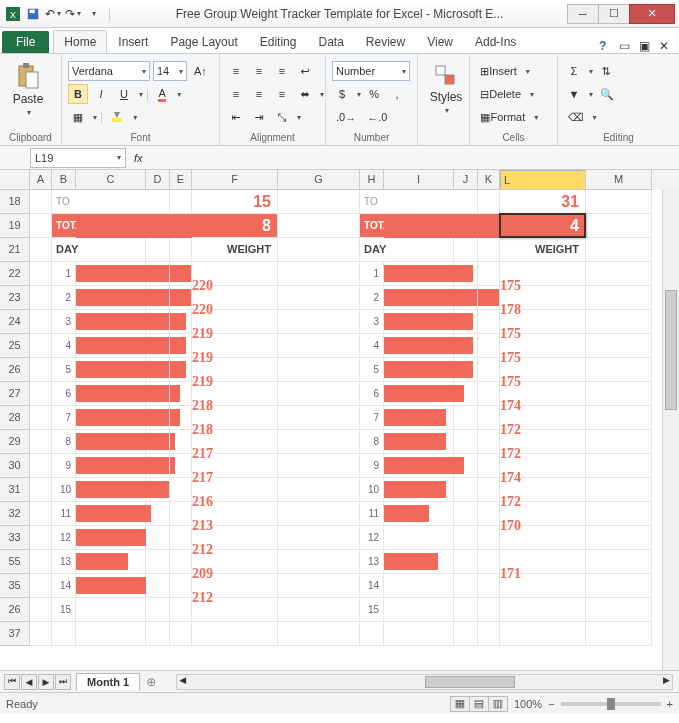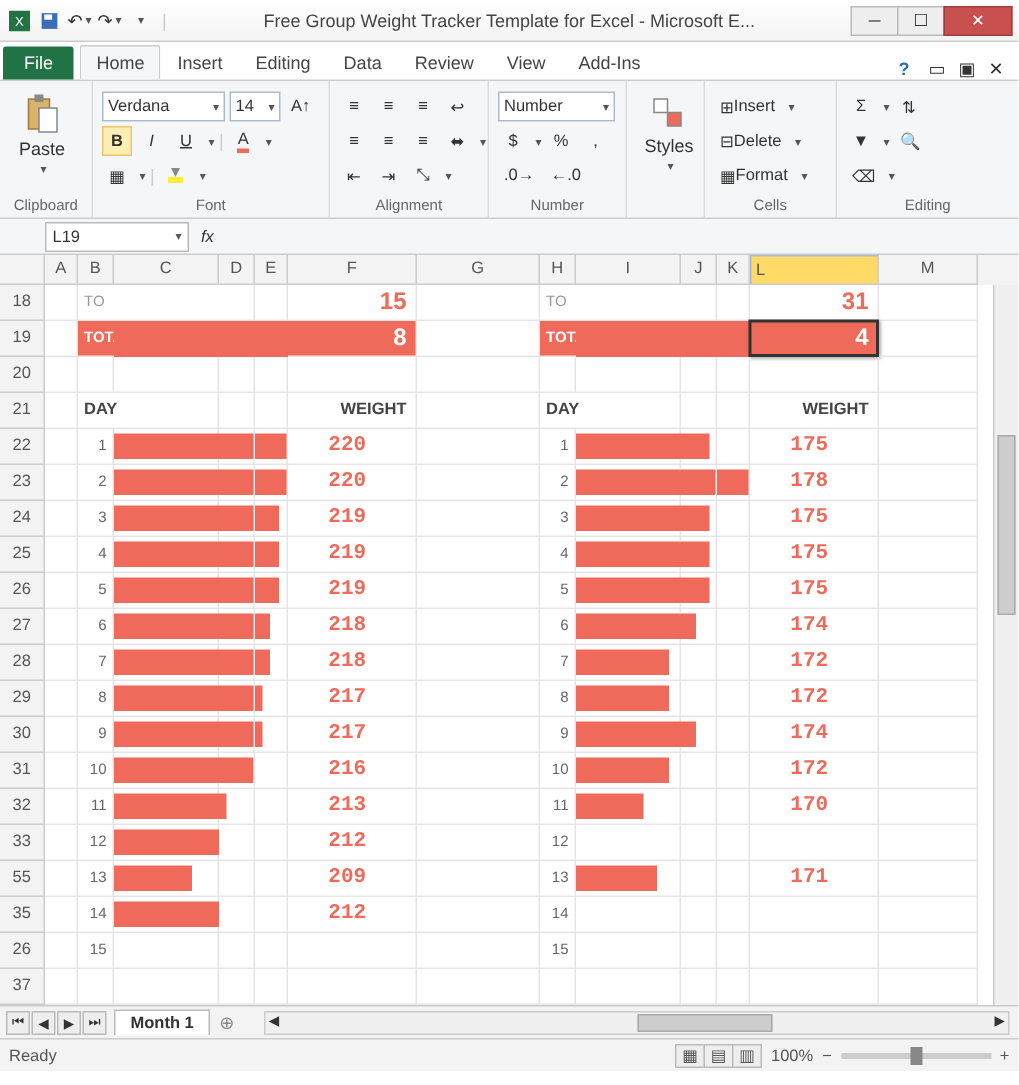--- a/index.html
+++ b/index.html
@@ -55,21 +55,21 @@
 .summary-label { font-size: 10px; color: #999; font-family: Verdana, sans-serif; padding-left: 4px; line-height: 23px; }
 .summary-val { font-family: Verdana, sans-serif; font-size: 16px; font-weight: bold; color: #ef6a5a; text-align: right; padding-right: 6px; line-height: 23px; }
 .coral-bg { background: #ef6a5a; }
 .coral-label { color: #fff; font-size: 10px; font-weight: bold; font-family: Verdana, sans-serif; padding-left: 4px; line-height: 23px; }
 .coral-val { color: #fff; font-family: Verdana, sans-serif; font-size: 16px; font-weight: bold; text-align: right; padding-right: 6px; line-height: 23px; }
 .active-outline { position: absolute; inset: -1px; border: 2px solid #333; box-shadow: 1px 1px 2px rgba(0,0,0,.3); pointer-events: none; }
 .hdr { font-family: Verdana, sans-serif; font-size: 11px; font-weight: bold; color: #444; line-height: 23px; }
 .hdr.r { text-align: right; padding-right: 6px; }
 .hdr.l { padding-left: 4px; }
 .daynum { font-family: Verdana, sans-serif; font-size: 10px; color: #666; text-align: right; padding-right: 4px; line-height: 23px; }
-.weightv { font-family: Liberation Mono, monospace; font-size: 14px; font-weight: bold; color: #ef6a5a; text-align: center; padding-right: 6px; line-height: 23px; }
+.weightv { font-family: Liberation Serif, serif; font-size: 14px; font-weight: bold; color: #ef6a5a; text-align: left; padding-right: 6px; line-height: 23px; margin-top: 12px; }
 .bar { position: absolute; left: 0; top: 3px; bottom: 3px; background: #ef6a5a; }
 
 .sheet-tabs { height: 22px; background: #f3f3f3; border-top: 1px solid #ccc; display: flex; align-items: center; padding-left: 4px; }
 .st-nav { width: 16px; height: 16px; border: 1px solid #bbb; background: #eee; display: inline-flex; align-items: center; justify-content: center; font-size: 9px; margin-right: 1px; }
 .st-tab { background: #fff; border: 1px solid #bbb; border-bottom: none; padding: 2px 10px; font-size: 11px; margin-left: 4px; font-weight: bold; }
 .hsbar { flex: 1; height: 16px; background: #f0f0f0; border: 1px solid #ccc; margin: 0 6px 0 20px; position: relative; }
 .hthumb { position: absolute; top: 1px; bottom: 1px; left: 50%; width: 90px; background: #cdcdcd; border: 1px solid #aaa; }
 
 .status-bar { height: 22px; background: #f3f3f3; border-top: 1px solid #ccc; display: flex; align-items: center; padding: 0 6px; font-size: 11px; color: #555; }
 .sb-spacer { flex: 1; }
@@ -105,20 +105,21 @@
     <div class="win-btn">☐</div>
     <div class="win-btn close">✕</div>
   </div>
 </div>
 
 <div class="tabs">
   <div class="file-tab">File</div>
   <div id="ribbon-tab-container" style="display:flex">
       <div class="ribbon-tab active">Home</div>
       <div class="ribbon-tab">Insert</div>
+      <div class="ribbon-tab">Page Layout</div>
       <div class="ribbon-tab">Editing</div>
       <div class="ribbon-tab">Data</div>
       <div class="ribbon-tab">Review</div>
       <div class="ribbon-tab">View</div>
       <div class="ribbon-tab">Add-Ins</div>
     </div>
   <div class="tabs-spacer"></div>
   <div class="help-icons">
     <span class="help-ic" style="color:#1e6fbe;font-weight:bold">?</span>
     <span class="help-ic">▭</span>
@@ -344,36 +345,20 @@
         <div class="cell coral-bg" style="width: 70px; border-right: none; border-bottom: none;"></div>
         <div class="cell coral-bg" style="width: 24px; border-right: none; border-bottom: none;"></div>
         <div class="cell coral-bg" style="width: 22px; border-right: none; border-bottom: none;"></div>
         <div class="cell coral-bg" style="width: 86px;">
           <div class="coral-val">4</div>
           <div class="active-outline"></div>
         </div>
         <div class="cell" style="width: 66px;"></div>
       </div>
       <div class="grid-row">
-        <div class="rh">20</div>
-        <div class="cell" style="width: 22px;"></div>
-        <div class="cell" style="width: 24px;"></div>
-        <div class="cell" style="width: 70px;"></div>
-        <div class="cell" style="width: 24px;"></div>
-        <div class="cell" style="width: 22px;"></div>
-        <div class="cell" style="width: 86px;"></div>
-        <div class="cell" style="width: 82px;"></div>
-        <div class="cell" style="width: 24px;"></div>
-        <div class="cell" style="width: 70px;"></div>
-        <div class="cell" style="width: 24px;"></div>
-        <div class="cell" style="width: 22px;"></div>
-        <div class="cell" style="width: 86px;"></div>
-        <div class="cell" style="width: 66px;"></div>
-      </div>
-      <div class="grid-row">
         <div class="rh">21</div>
         <div class="cell" style="width: 22px;"></div>
         <div class="cell" style="width: 24px; border-right: none;">
           <div class="hdr l">DAY</div>
         </div>
         <div class="cell" style="width: 70px;"></div>
         <div class="cell" style="width: 24px;"></div>
         <div class="cell" style="width: 22px;"></div>
         <div class="cell" style="width: 86px;">
           <div class="hdr r">WEIGHT</div>

